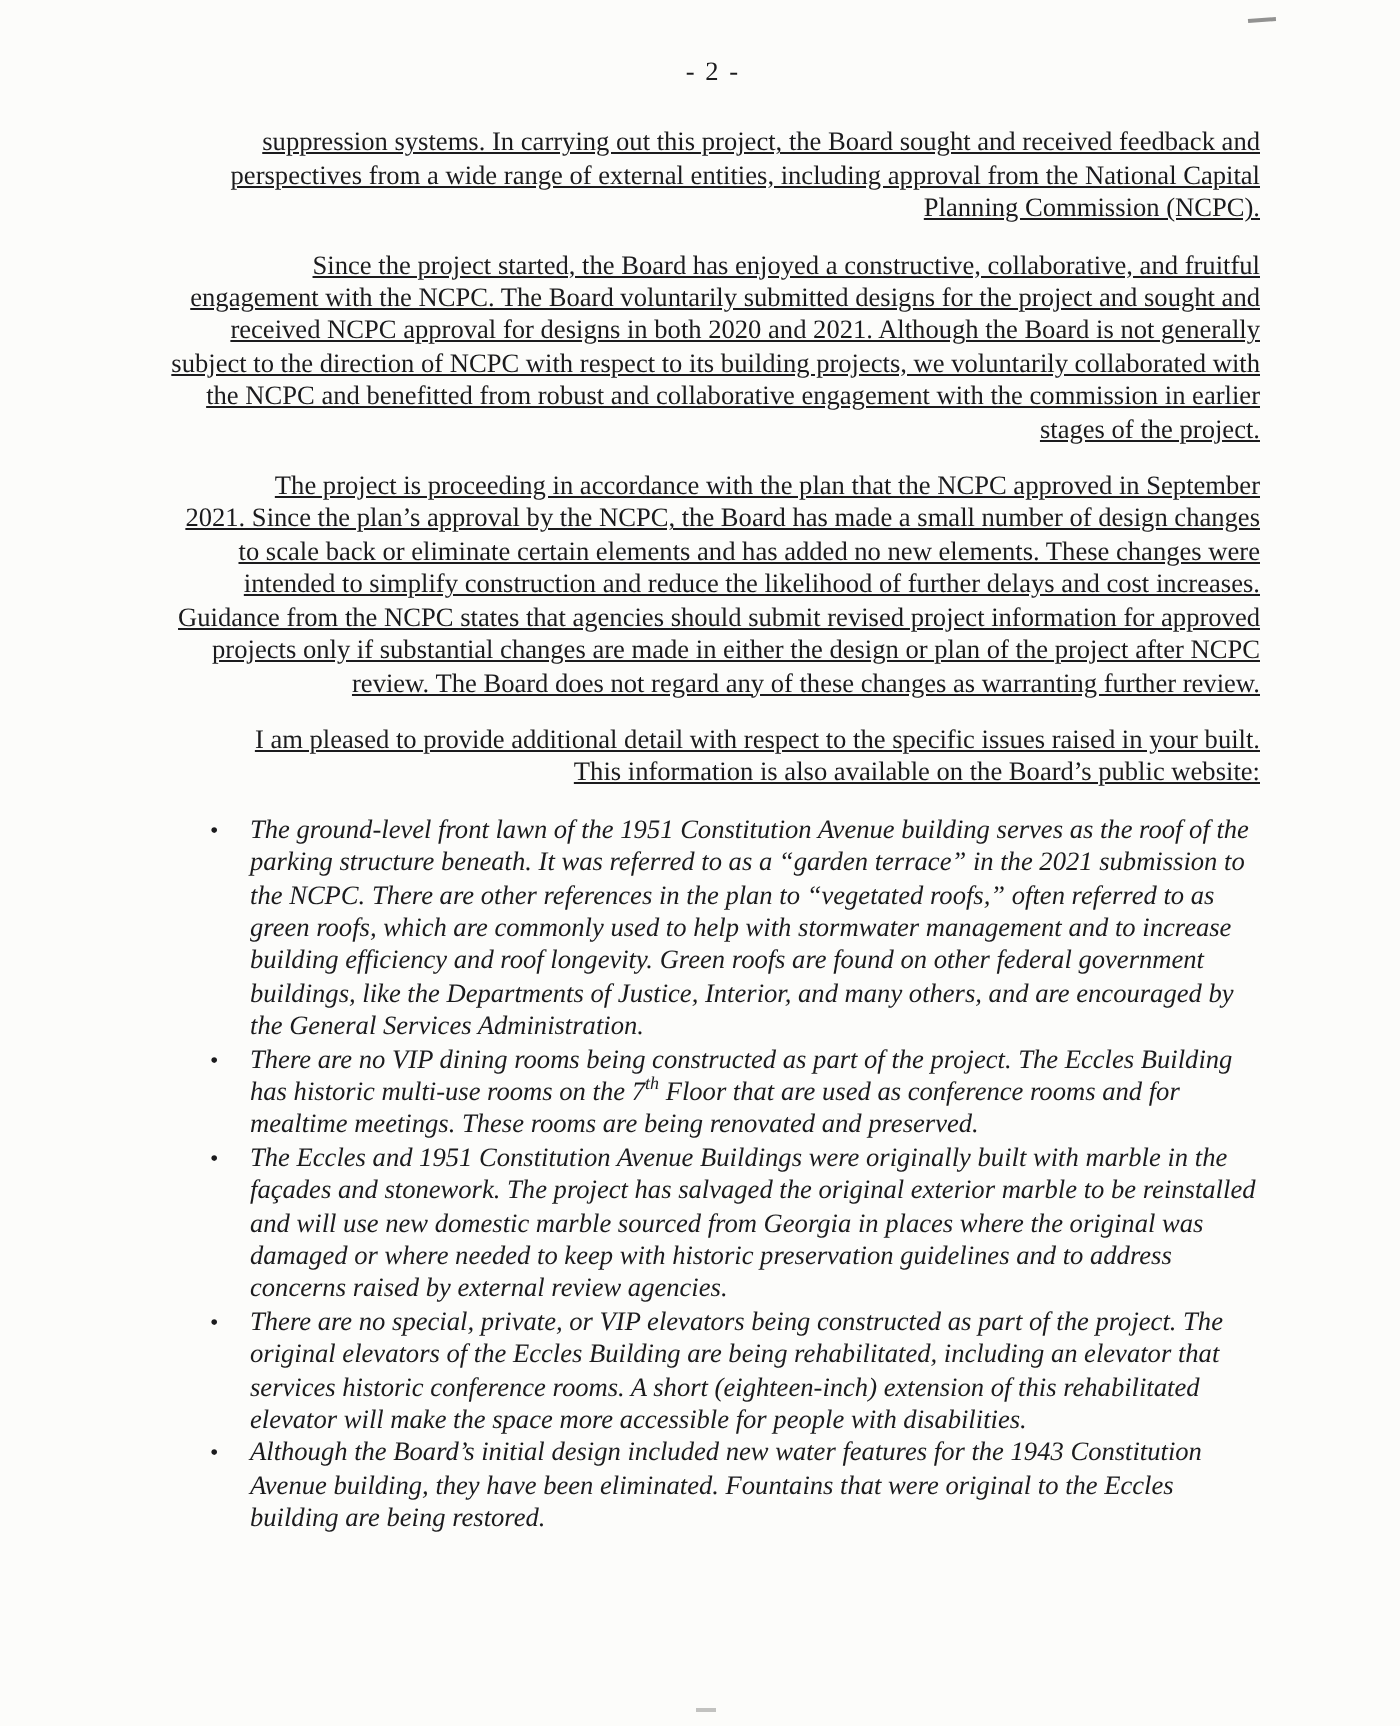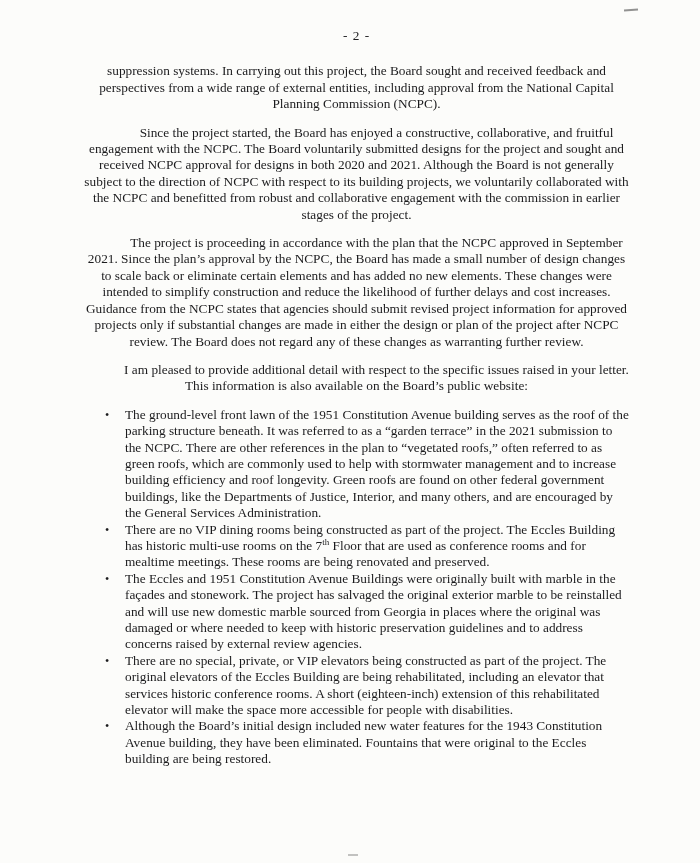--- a/index.html
+++ b/index.html
@@ -21,40 +21,42 @@
     color: #1b1b1d;
     overflow: hidden;
   }
   .page-number {
     text-align: center;
     margin: 0 0 19px 0;
     letter-spacing: 1px;
   }
   .para {
     margin: 0 0 12px 0;
-    text-align: center;
+    text-align: right;
+    text-decoration: underline;
   }
   .para.indent {
     text-indent: 40px;
   }
   .bullet-list {
     margin-left: 22px;
     margin-top: 10px;
   }
   .bullet-item {
     display: flex;
     align-items: flex-start;
   }
   .bullet-marker {
     flex: 0 0 20px;
     width: 20px;
     font-size: 12px;
   }
   .bullet-text {
     flex: 1 1 auto;
+    font-style: italic;
   }
   sup {
     font-size: 9px;
     line-height: 0;
   }
   .scan-mark {
     position: absolute;
     background: #3a3a3a;
     opacity: 0.55;
   }
@@ -70,21 +72,21 @@
   <div class="scan-mark m2"></div>
 
   <div class="page-number">- 2 -</div>
 
   <p class="para">suppression systems.  In carrying out this project, the Board sought and received feedback and perspectives from a wide range of external entities, including approval from the National Capital Planning Commission (NCPC).</p>
 
   <p class="para indent">Since the project started, the Board has enjoyed a constructive, collaborative, and fruitful engagement with the NCPC.  The Board voluntarily submitted designs for the project and sought and received NCPC approval for designs in both 2020 and 2021.  Although the Board is not generally subject to the direction of NCPC with respect to its building projects, we voluntarily collaborated with the NCPC and benefitted from robust and collaborative engagement with the commission in earlier stages of the project.</p>
 
   <p class="para indent">The project is proceeding in accordance with the plan that the NCPC approved in September 2021.  Since the plan’s approval by the NCPC, the Board has made a small number of design changes to scale back or eliminate certain elements and has added no new elements. These changes were intended to simplify construction and reduce the likelihood of further delays and cost increases.  Guidance from the NCPC states that agencies should submit revised project information for approved projects only if substantial changes are made in either the design or plan of the project after NCPC review.  The Board does not regard any of these changes as warranting further review.</p>
 
-  <p class="para indent">I am pleased to provide additional detail with respect to the specific issues raised in your letter.  This information is also available on the Board’s public website:</p>
+  <p class="para indent">I am pleased to provide additional detail with respect to the specific issues raised in your built.  This information is also available on the Board’s public website:</p>
 
   <div class="bullet-list">
 
     <div class="bullet-item">
       <span class="bullet-marker">•</span>
       <span class="bullet-text">The ground-level front lawn of the 1951 Constitution Avenue building serves as the roof of the parking structure beneath.  It was referred to as a “garden terrace” in the 2021 submission to the NCPC.  There are other references in the plan to “vegetated roofs,” often referred to as green roofs, which are commonly used to help with stormwater management and to increase building efficiency and roof longevity.  Green roofs are found on other federal government buildings, like the Departments of Justice, Interior, and many others, and are encouraged by the General Services Administration.</span>
     </div>
 
     <div class="bullet-item">
       <span class="bullet-marker">•</span>

